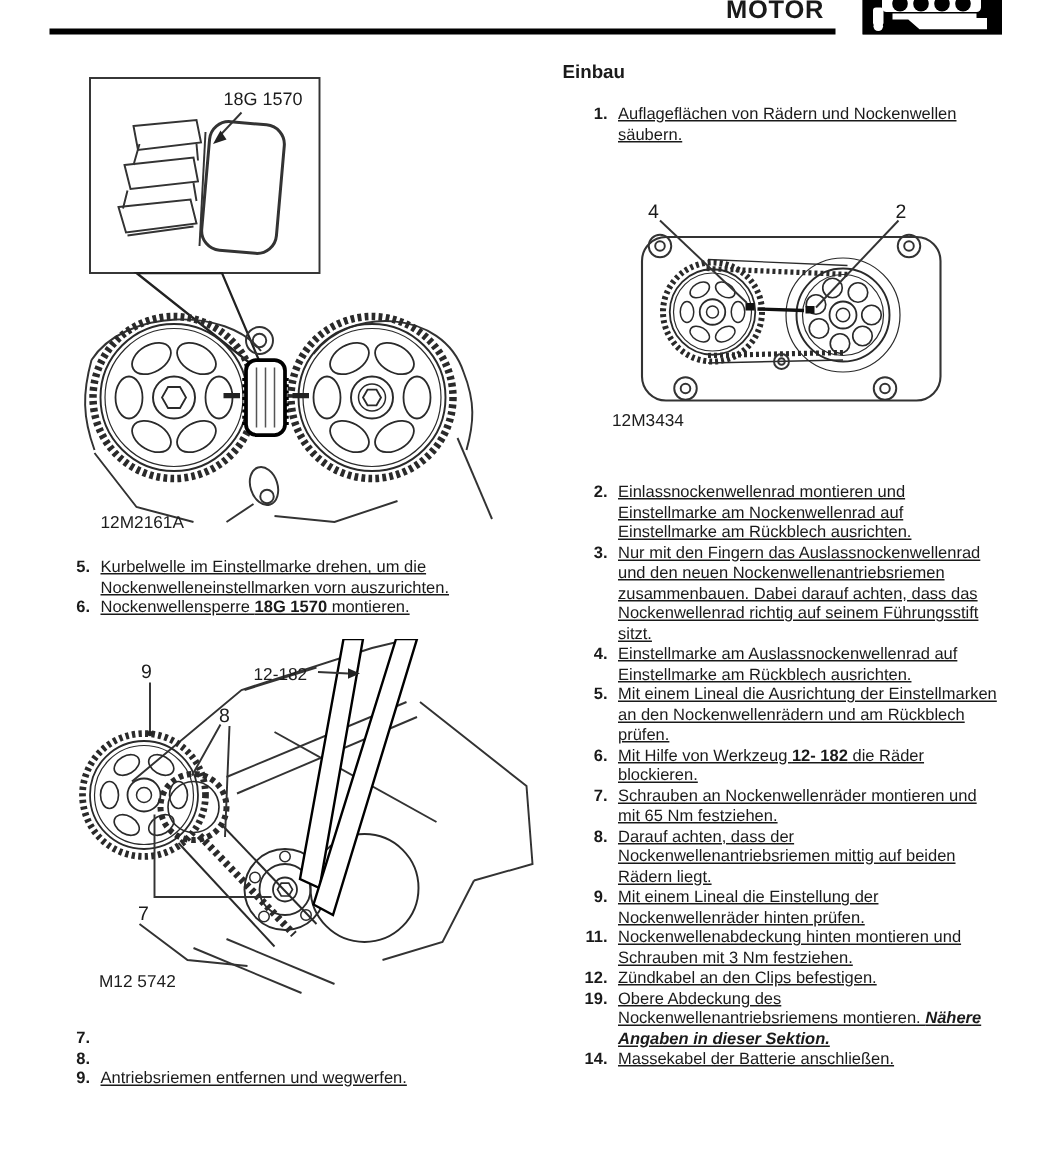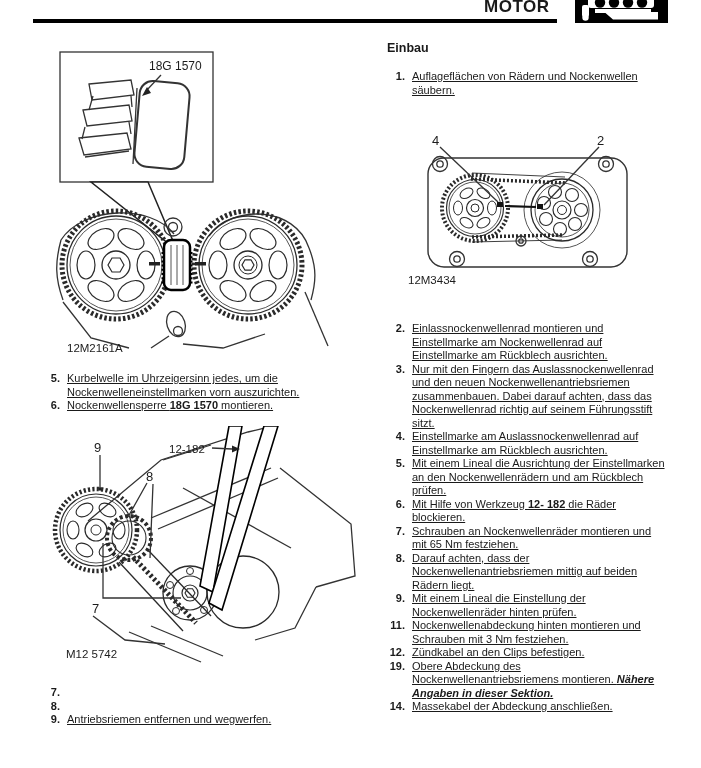--- a/index.html
+++ b/index.html
@@ -2,21 +2,21 @@
 <html><head>
 <meta charset="utf-8">
 <style>
   html,body{margin:0;padding:0;}
   body{width:701px;height:768px;background:#ffffff;position:relative;
        font-family:"Liberation Sans",sans-serif;color:#1a1a1a;overflow:hidden;}
   .abs{position:absolute;}
   #page-title{left:484px;top:-3px;font-size:17px;font-weight:bold;letter-spacing:0.5px;}
   #header-rule{left:33px;top:19px;width:524px;height:4px;background:#000;}
   #engine-box{left:575px;top:0;width:93px;height:23px;background:#000;}
-  #einbau-heading{left:387px;top:41px;font-size:12.5px;font-weight:bold;}
+  #einbau-heading{left:375px;top:41px;font-size:12.5px;font-weight:bold;}
   .stepblock{display:block;}
   .step{display:flex;font-size:11px;line-height:13.5px;}
   .num{flex:none;width:26px;text-align:right;font-weight:bold;}
   .txt{margin:0 0 0 7px;width:256px;text-decoration:underline;}
   .bi{font-style:italic;}
   svg text{font-family:"Liberation Sans",sans-serif;fill:#1c1c1c;}
   svg .ln{fill:none;stroke:#333;stroke-width:1.3px;}
 </style>
 </head>
 <body>
@@ -107,21 +107,21 @@
     <path d="M150 296 L190 300 L232 286"></path>
     <ellipse cx="143" cy="276" rx="9" ry="13" transform="rotate(-18 143 276)"></ellipse>
     <circle cx="145" cy="283" r="4.5"></circle>
   </g>
   <text x="34" y="304" font-size="11.5">12M2161A</text>
 </svg>
 
 <div class="abs stepblock" style="left:34px;top:372px;width:295px;">
   <div class="step">
     <span class="num">5.</span>
-    <p class="txt"><span>Kurbelwelle im Uhrzeigersinn jedes, um die Nockenwelleneinstellmarken vorn auszurichten.</span><b></b><span></span></p>
+    <p class="txt"><span>Kurbelwelle im Einstellmarke drehen, um die Nockenwelleneinstellmarken vorn auszurichten.</span><b></b><span></span></p>
   </div>
   <div class="step">
     <span class="num">6.</span>
     <p class="txt"><span>Nockenwellensperre </span><b>18G 1570</b><span> montieren.</span></p>
   </div>
 </div>
 
 <svg class="abs" style="left:33px;top:426px;" width="330" height="240" viewBox="0 0 330 240">
 
   <g class="ln">
@@ -317,15 +317,15 @@
   <div class="step">
     <span class="num">12.</span>
     <p class="txt"><span>Zündkabel an den Clips befestigen.</span></p>
   </div>
   <div class="step">
     <span class="num">19.</span>
     <p class="txt"><span>Obere Abdeckung des Nockenwellenantriebsriemens montieren. </span><b class="bi">Nähere Angaben in dieser Sektion.</b></p>
   </div>
   <div class="step">
     <span class="num">14.</span>
-    <p class="txt"><span>Massekabel der Abdeckung anschließen.</span></p>
+    <p class="txt"><span>Massekabel der Batterie anschließen.</span></p>
   </div>
 </div>
 
 </body></html>

